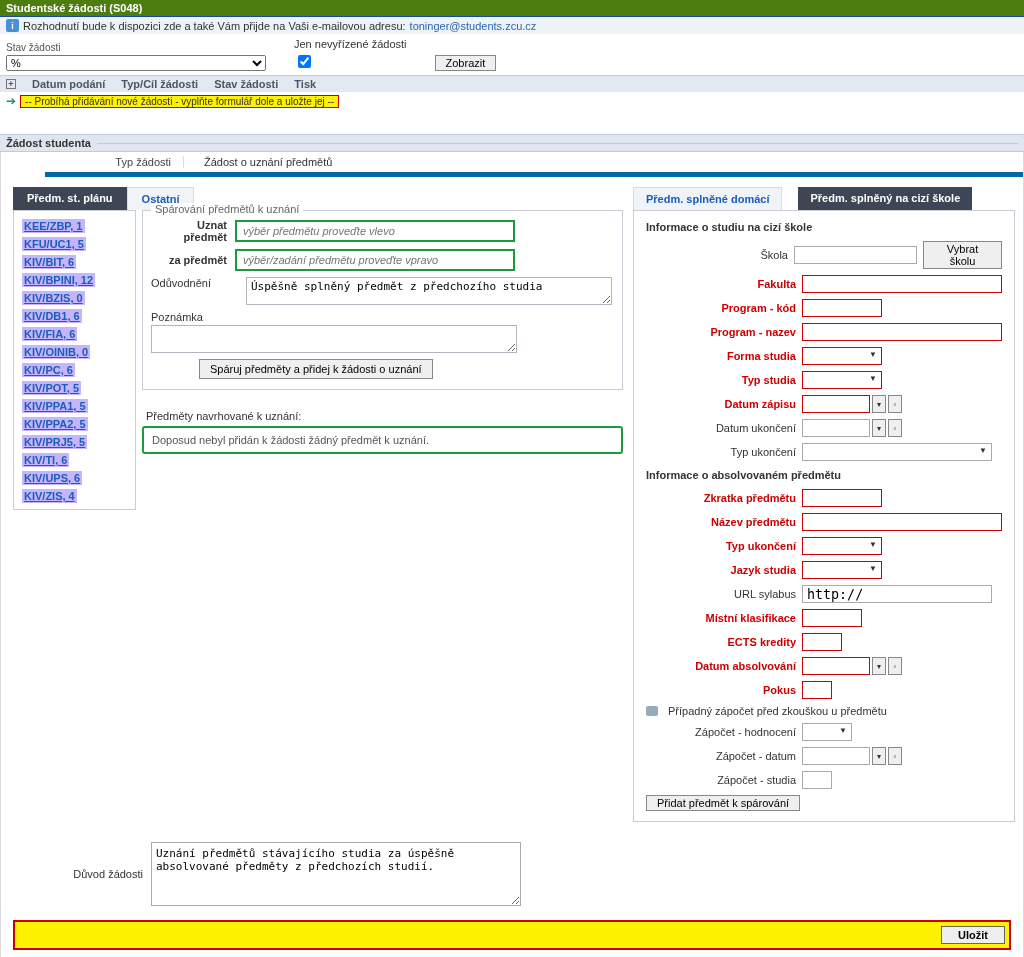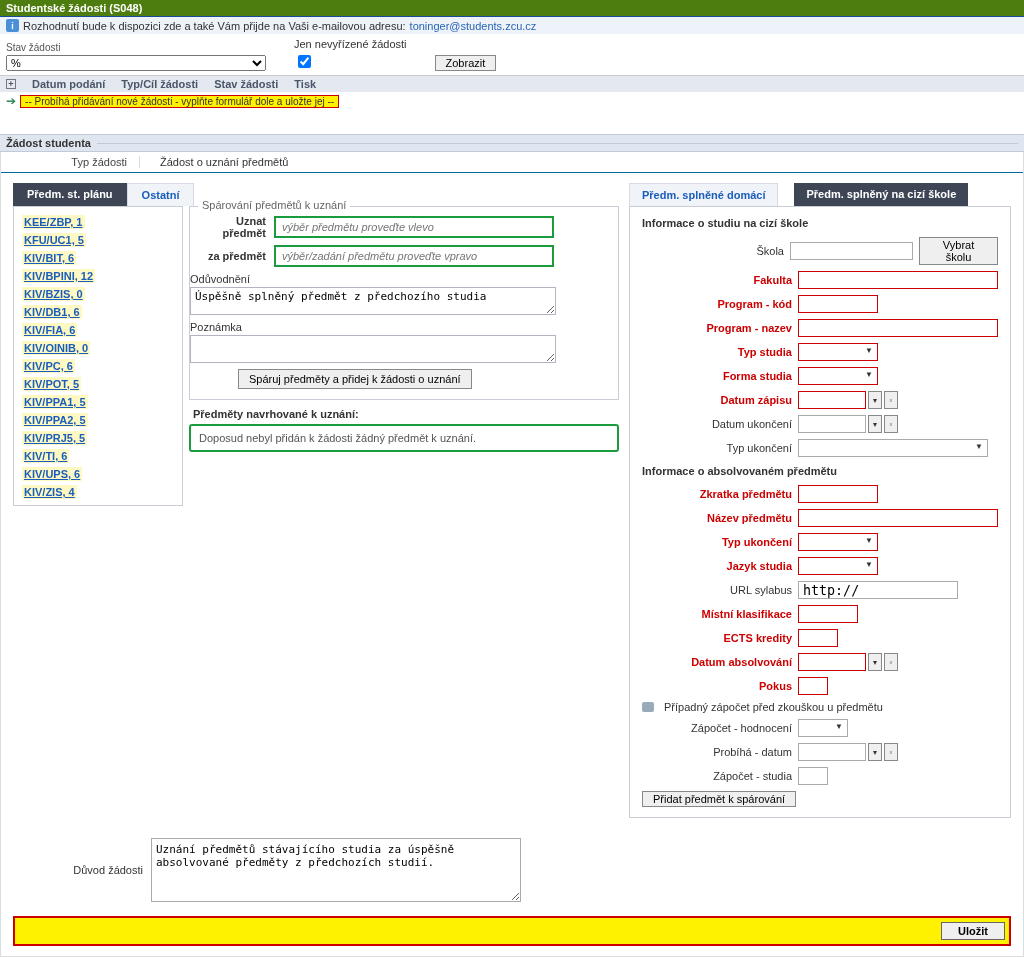--- a/index.html
+++ b/index.html
@@ -94,24 +94,25 @@
     border-top: 1px solid #c0cad8;
     border-bottom: 1px solid #c0cad8;
     padding: 2px 6px;
     display: flex;
     align-items: center;
   }
   .tab-header strong { font-weight: bold; font-size: 11px;}
   .tab-header .line { flex:1; height:1px; background:#c0cad8; margin-left:6px;}
   .sub-row {
     padding: 4px 6px;
-    border-bottom: 1px solid #0369a1;
+    border-bottom: 5px solid #0369a1;
     display: flex;
     align-items: center;
     gap: 12px;
+    margin-left: 44px;
   }
   .sub-row .lbl { width: 120px; text-align: right; color:#444;}
   .sub-row .val { color:#333; border-left:1px solid #ddd; padding-left:20px;}
   .main-area {
     display: flex;
     gap: 10px;
     padding: 10px 12px;
   }
   .left-box {
     width: 610px;
@@ -148,27 +149,27 @@
     position: relative;
   }
   .subject-list a {
     color: #1a5dbb;
     text-decoration: underline;
     font-weight: bold;
     font-size: 11px;
   }
   .subject-list .item {
     margin-bottom: 4px;
-    background: #fef9c3;
+    background: #c4b5fd;
     padding: 1px 2px;
     width: fit-content;
   }
   .fieldset {
     border: 1px solid #c8cdd6;
-    padding: 8px 10px 10px 0;
+    padding: 8px 10px 10px 8px;
     position: relative;
   }
   .fieldset .legend {
     position: absolute;
     top: -8px;
     left: 8px;
     background: #fff;
     padding: 0 4px;
     font-size: 11px;
     color:#666;
@@ -203,22 +204,22 @@
   }
   .plain-ta { height: 28px; resize: both; width:366px; }
   .pair-btn {
     padding: 3px 10px;
     font-size: 11px;
     background: #efefef;
     border: 1px solid #888;
     margin-left: 48px;
   }
   .proposed-title {
-    font-weight: bold;
-    margin: 8px 0 4px 4px;
+    font-weight: normal;
+    margin: 20px 0 4px 4px;
   }
   .proposed-box {
     border: 2px solid #1a9c3e;
     border-radius: 3px;
     padding: 6px 8px;
     font-size: 11px;
     color: #555;
   }
   
   .right-tabs {
@@ -417,21 +418,21 @@
         <div class="fieldset">
           <span class="legend">Spárování předmětů k uznání</span>
           <div class="form-row">
             <span class="flabel bold">Uznat předmět</span>
             <input class="green-input" placeholder="výběr předmětu proveďte vlevo" style="">
           </div>
           <div class="form-row">
             <span class="flabel bold">za předmět</span>
             <input class="green-input" placeholder="výběr/zadání předmětu proveďte vpravo" style="">
           </div>
-          <div class="form-row" style="flex-direction:column; align-items:flex-start; gap:2px;">
+          <div class="form-row" style="flex-direction:row; align-items:flex-start; gap:19px;">
             <span class="flabel" style="text-align:left;">Odůvodnění</span>
             <textarea class="plain-ta" style="">Úspěšně splněný předmět z předchozího studia</textarea>
           </div>
           <div class="form-row" style="flex-direction:column; align-items:flex-start; gap:2px;">
             <span class="flabel" style="text-align:left;">Poznámka</span>
             <textarea class="plain-ta" style=""></textarea>
           </div>
           <button class="pair-btn">Spáruj předměty a přidej k žádosti o uznání</button>
         </div>
         <div class="proposed-title">Předměty navrhované k uznání:</div>
@@ -459,25 +460,25 @@
       </div>
       <div class="rrow">
         <span class="rlabel req">Program - kód</span>
         <div class="red-box w-med"></div>
       </div>
       <div class="rrow">
         <span class="rlabel req">Program - nazev</span>
         <div class="red-box w-long"></div>
       </div>
       <div class="rrow">
+        <span class="rlabel req">Forma studia</span>
+        <div class="sel-red w-sel"></div>
+      </div>
+      <div class="rrow">
         <span class="rlabel req">Typ studia</span>
-        <div class="sel-red w-sel"></div>
-      </div>
-      <div class="rrow">
-        <span class="rlabel req">Forma studia</span>
         <div class="sel-red w-sel"></div>
       </div>
       <div class="rrow">
         <span class="rlabel req">Datum zápisu</span>
         <div class="date-set">
           <div class="dbox red"></div>
           <div class="dbtn">▾</div>
           <div class="dbtn">▫</div>
         </div>
       </div>
@@ -507,21 +508,21 @@
       <div class="rrow">
         <span class="rlabel req">Typ ukončení</span>
         <div class="sel-red w-sel"></div>
       </div>
       <div class="rrow">
         <span class="rlabel req">Jazyk studia</span>
         <div class="sel-red w-sel"></div>
       </div>
       <div class="rrow">
         <span class="rlabel">URL sylabus</span>
-        <input class="plain-box" style="width: 160px; padding: 0px 4px; font-family: monospace;" value="http://">
+        <input class="plain-box" style="width: 190px; padding: 0px 4px; font-family: monospace;" value="http://">
       </div>
       <div class="rrow">
         <span class="rlabel req">Místní klasifikace</span>
         <div class="red-box" style="width:60px;"></div>
       </div>
       <div class="rrow">
         <span class="rlabel req">ECTS kredity</span>
         <div class="red-box w-short"></div>
       </div>
       <div class="rrow">
@@ -539,21 +540,21 @@
 
       <div class="rrow" style="margin-top:4px;">
         <span class="chat-icon"></span>
         <span>Případný zápočet před zkouškou u předmětu</span>
       </div>
       <div class="rrow">
         <span class="rlabel">Zápočet - hodnocení</span>
         <div class="sel-plain" style="width:50px;"></div>
       </div>
       <div class="rrow">
-        <span class="rlabel">Probíhá - datum</span>
+        <span class="rlabel">Zápočet - datum</span>
         <div class="date-set">
           <div class="dbox"></div>
           <div class="dbtn">▾</div>
           <div class="dbtn">▫</div>
         </div>
       </div>
       <div class="rrow">
         <span class="rlabel">Zápočet - studia</span>
         <div class="plain-box" style="width:30px;"></div>
       </div>

